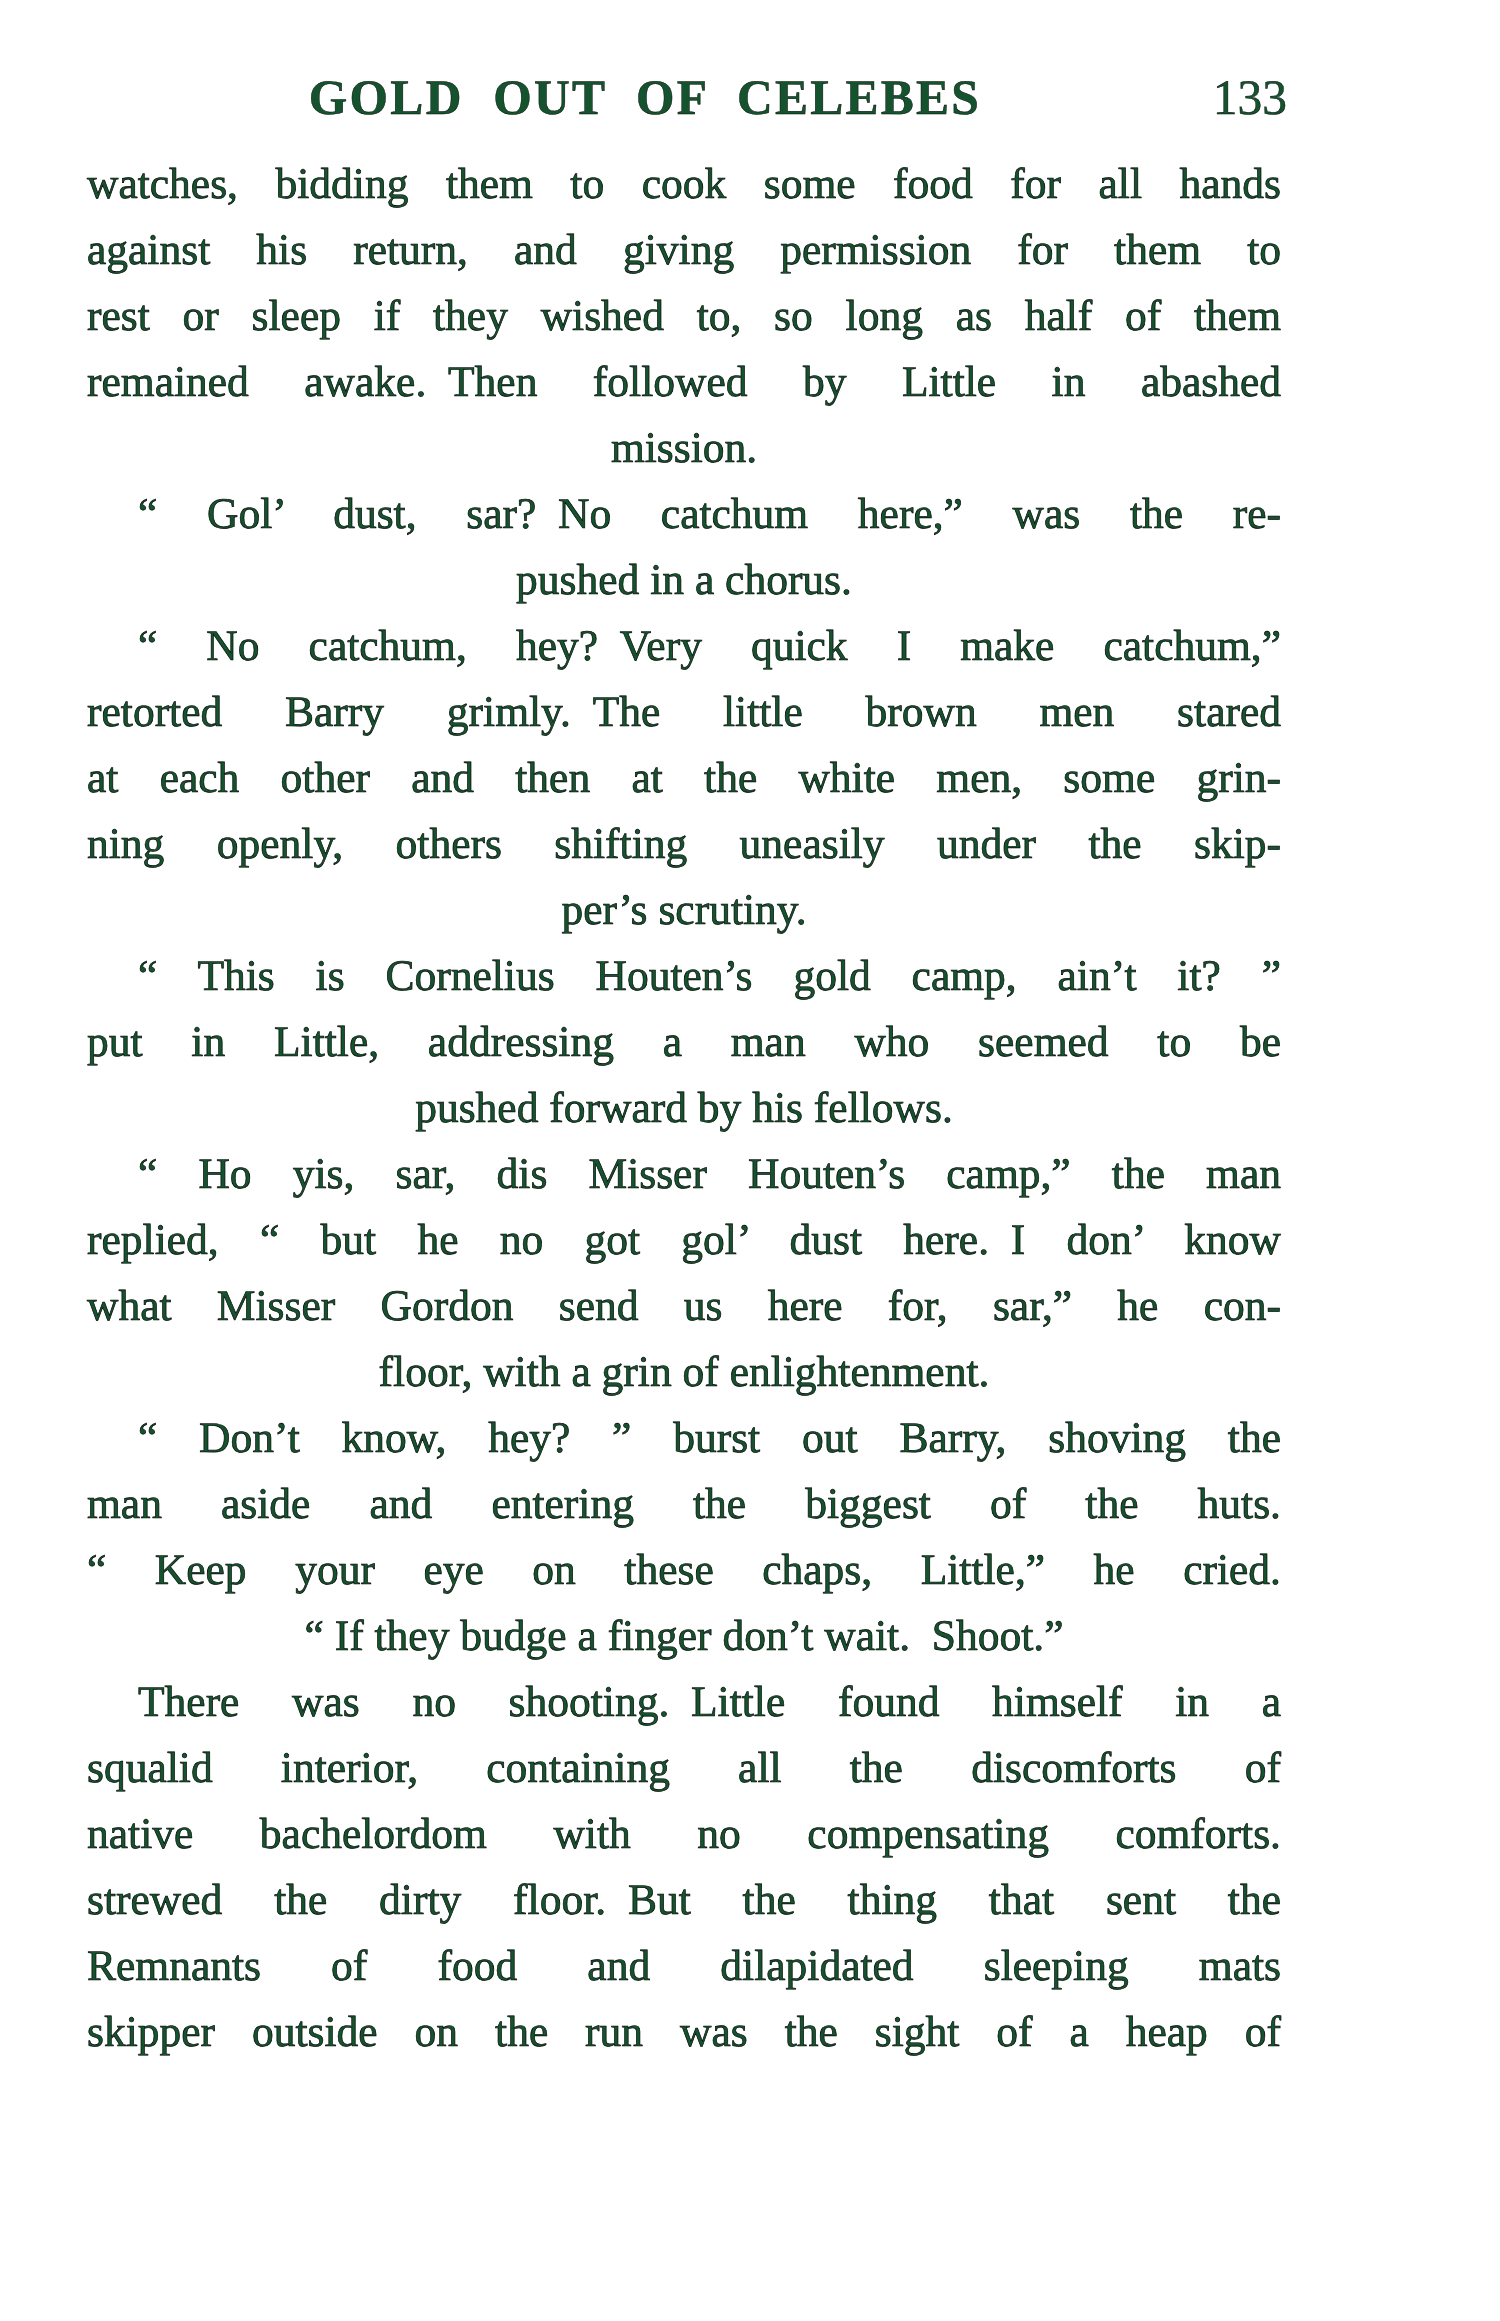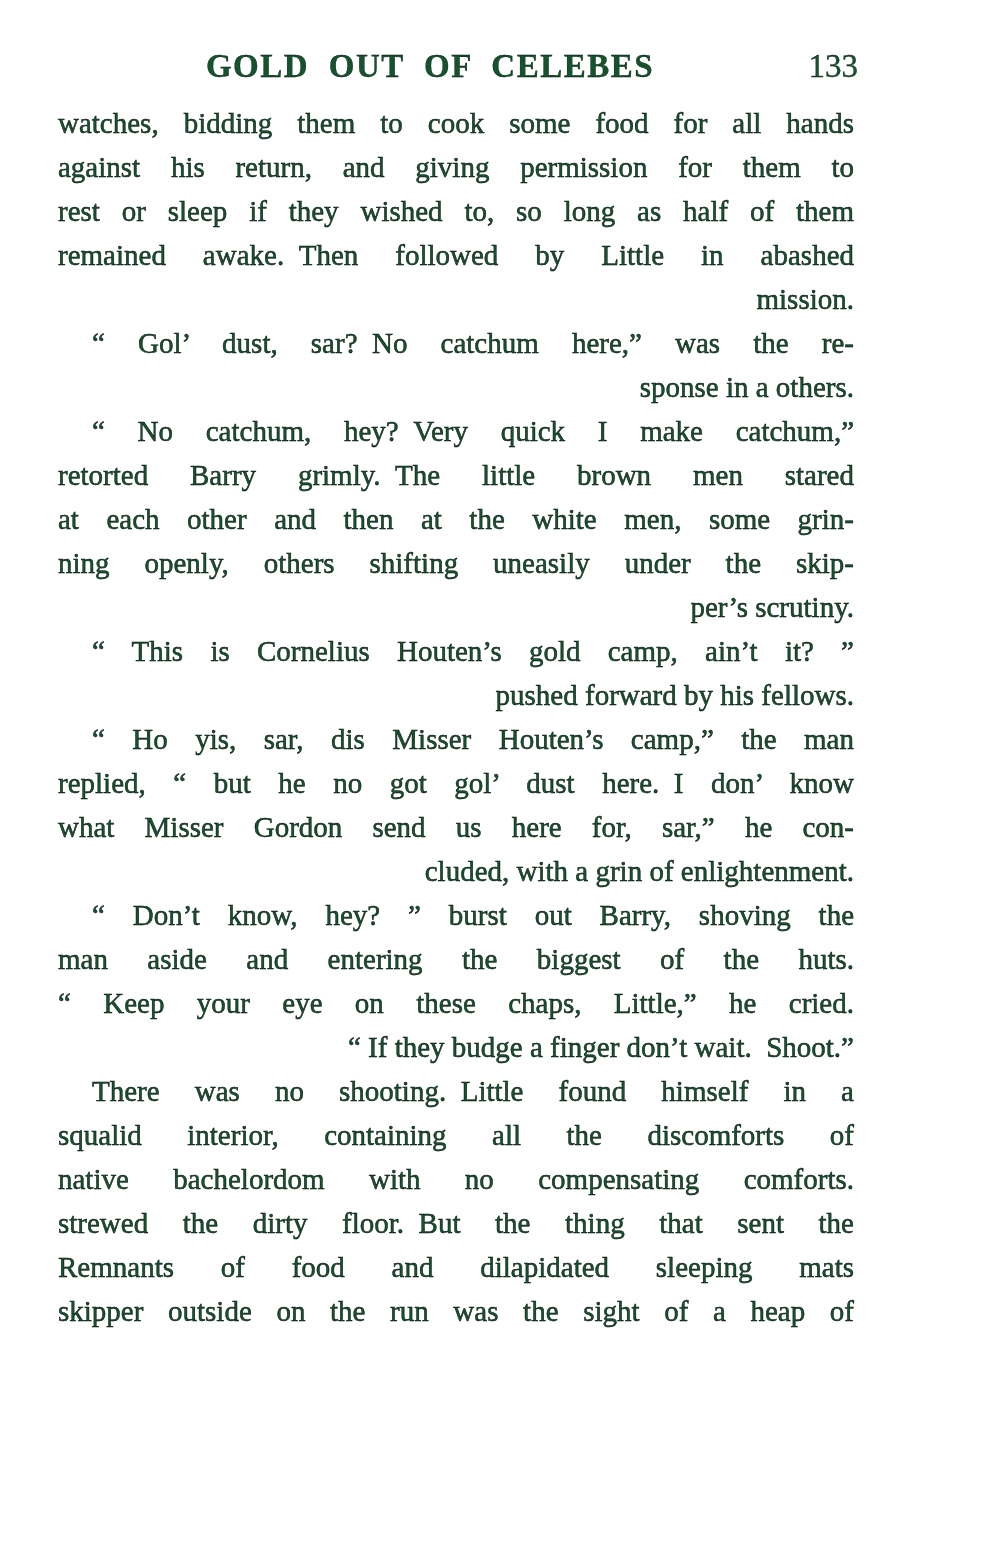--- a/index.html
+++ b/index.html
@@ -47,21 +47,21 @@
   .text-block {
     position: absolute;
     left: 58px;
     top: 101px;
     width: 796px;
   }
   .line {
     font-size: 29px;
     line-height: 44px;
     -webkit-text-stroke: 0.45px #070707;
-    text-align: right;
+    text-align: center;
   }
   .line.just {
     text-align: justify;
     text-align-last: justify;
   }
   .line.indent {
     text-indent: 34px;
   }
 </style>
 </head>
@@ -72,32 +72,33 @@
     <div class="runhead-title">GOLD OUT OF CELEBES</div>
     <div class="runhead-folio">133</div>
   </div>
   <div class="text-block">
       <div class="line just">watches, bidding them to cook some food for all hands</div>
       <div class="line just">against his return, and giving permission for them to</div>
       <div class="line just">rest or sleep if they wished to, so long as half of them</div>
       <div class="line just">remained awake. Then followed by Little in abashed</div>
       <div class="line">mission.</div>
       <div class="line indent just">“ Gol’ dust, sar? No catchum here,” was the re-</div>
-      <div class="line">sponse in a others.</div>
+      <div class="line">pushed in a chorus.</div>
       <div class="line indent just">“ No catchum, hey? Very quick I make catchum,”</div>
       <div class="line just">retorted Barry grimly. The little brown men stared</div>
       <div class="line just">at each other and then at the white men, some grin-</div>
       <div class="line just">ning openly, others shifting uneasily under the skip-</div>
       <div class="line">per’s scrutiny.</div>
       <div class="line indent just">“ This is Cornelius Houten’s gold camp, ain’t it? ”</div>
+      <div class="line just">put in Little, addressing a man who seemed to be</div>
       <div class="line">pushed forward by his fellows.</div>
       <div class="line indent just">“ Ho yis, sar, dis Misser Houten’s camp,” the man</div>
       <div class="line just">replied, “ but he no got gol’ dust here. I don’ know</div>
       <div class="line just">what Misser Gordon send us here for, sar,” he con-</div>
-      <div class="line">cluded, with a grin of enlightenment.</div>
+      <div class="line">floor, with a grin of enlightenment.</div>
       <div class="line indent just">“ Don’t know, hey? ” burst out Barry, shoving the</div>
       <div class="line just">man aside and entering the biggest of the huts.</div>
       <div class="line just">“ Keep your eye on these chaps, Little,” he cried.</div>
       <div class="line">“ If they budge a finger don’t wait. Shoot.”</div>
       <div class="line indent just">There was no shooting. Little found himself in a</div>
       <div class="line just">squalid interior, containing all the discomforts of</div>
       <div class="line just">native bachelordom with no compensating comforts.</div>
       <div class="line just">strewed the dirty floor. But the thing that sent the</div>
       <div class="line just">Remnants of food and dilapidated sleeping mats</div>
       <div class="line just">skipper outside on the run was the sight of a heap of</div>

